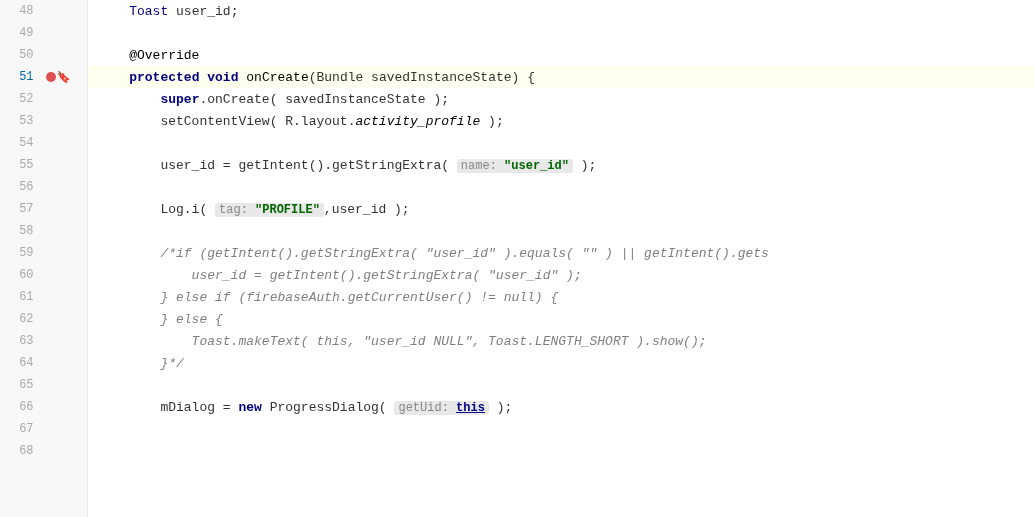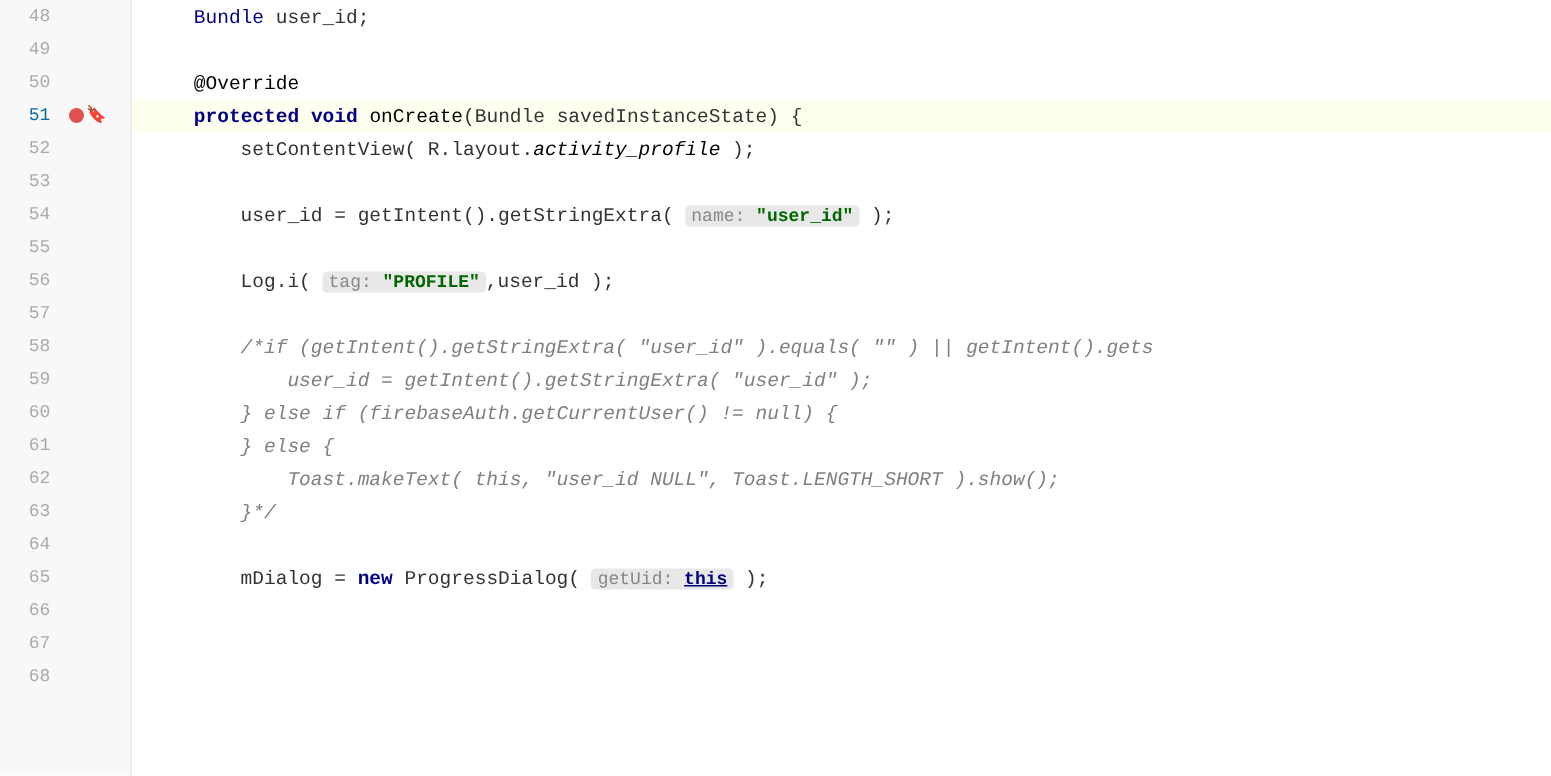--- a/index.html
+++ b/index.html
@@ -231,33 +231,36 @@
 
     <div class="line-row">
       <div class="line-num">68</div>
       <div class="gutter-icons"></div>
     </div>
   </div>
 
   <div class="code-area">
 
     <div class="code-line">
-      <span class="plain">    <span class="type">Bundle</span> user_id;</span>
+      <span class="plain">    <span class="type">Toast</span> user_id;</span>
     </div>
 
     <div class="code-line"></div>
 
     <div class="code-line">
       <span class="annotation">    @Override</span>
     </div>
 
     <div class="code-line line-51">
       <span class="plain">    <span class="kw">protected</span> <span class="kw">void</span> <span class="method">onCreate</span>(Bundle savedInstanceState) {</span>
     </div>
 
+    <div class="code-line">
+      <span class="plain">        <span class="kw">super</span>.onCreate( savedInstanceState );</span>
+    </div>
 
     <div class="code-line">
       <span class="plain">        setContentView( R.layout.<span class="italic-method">activity_profile</span> );</span>
     </div>
 
     <div class="code-line"></div>
 
     <div class="code-line">
       <span class="plain">        user_id = getIntent().getStringExtra( <span class="param-hint"><span class="hint-label">name: </span><span class="hint-value">"user_id"</span></span> );</span>
     </div>

